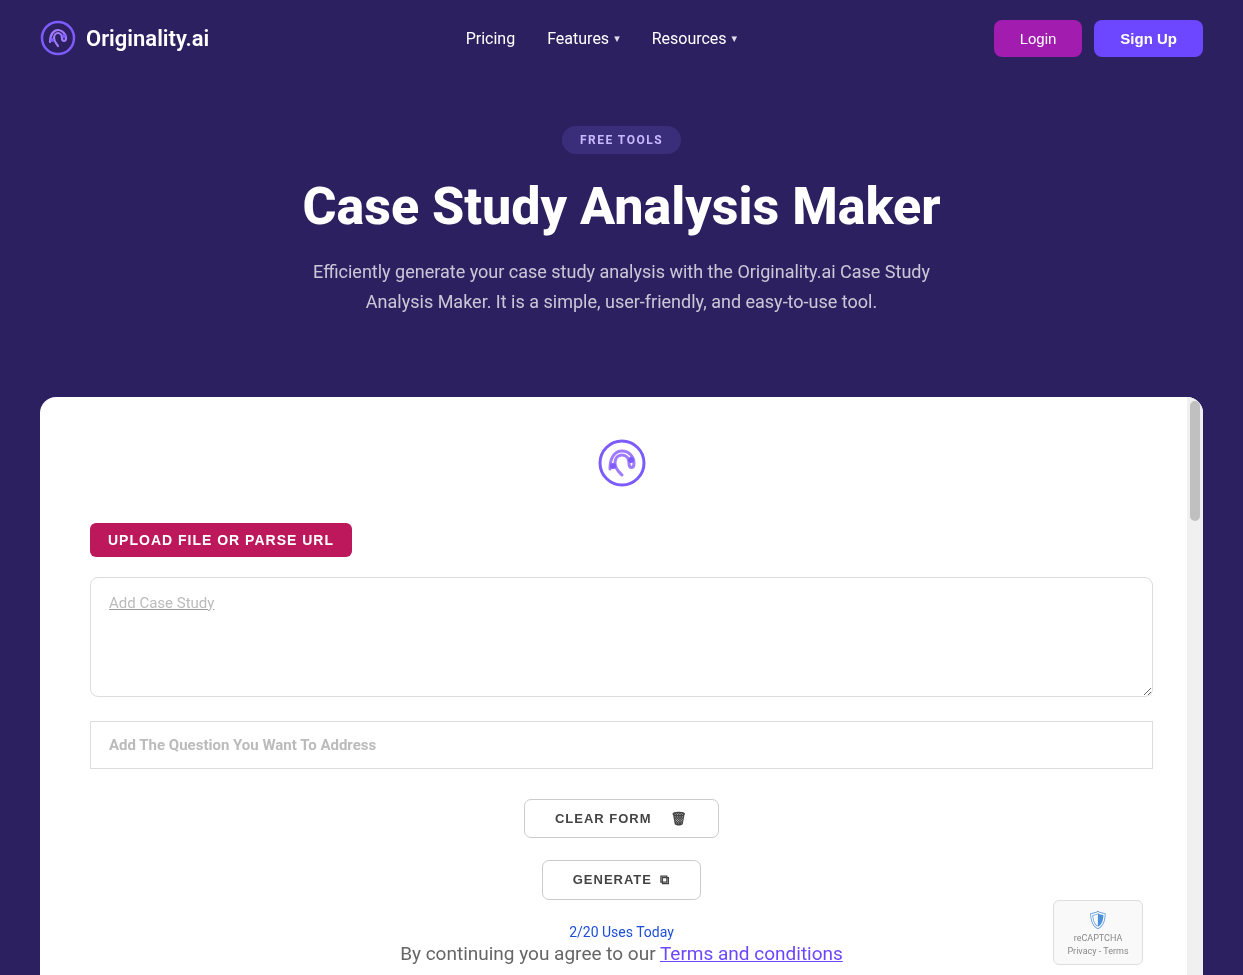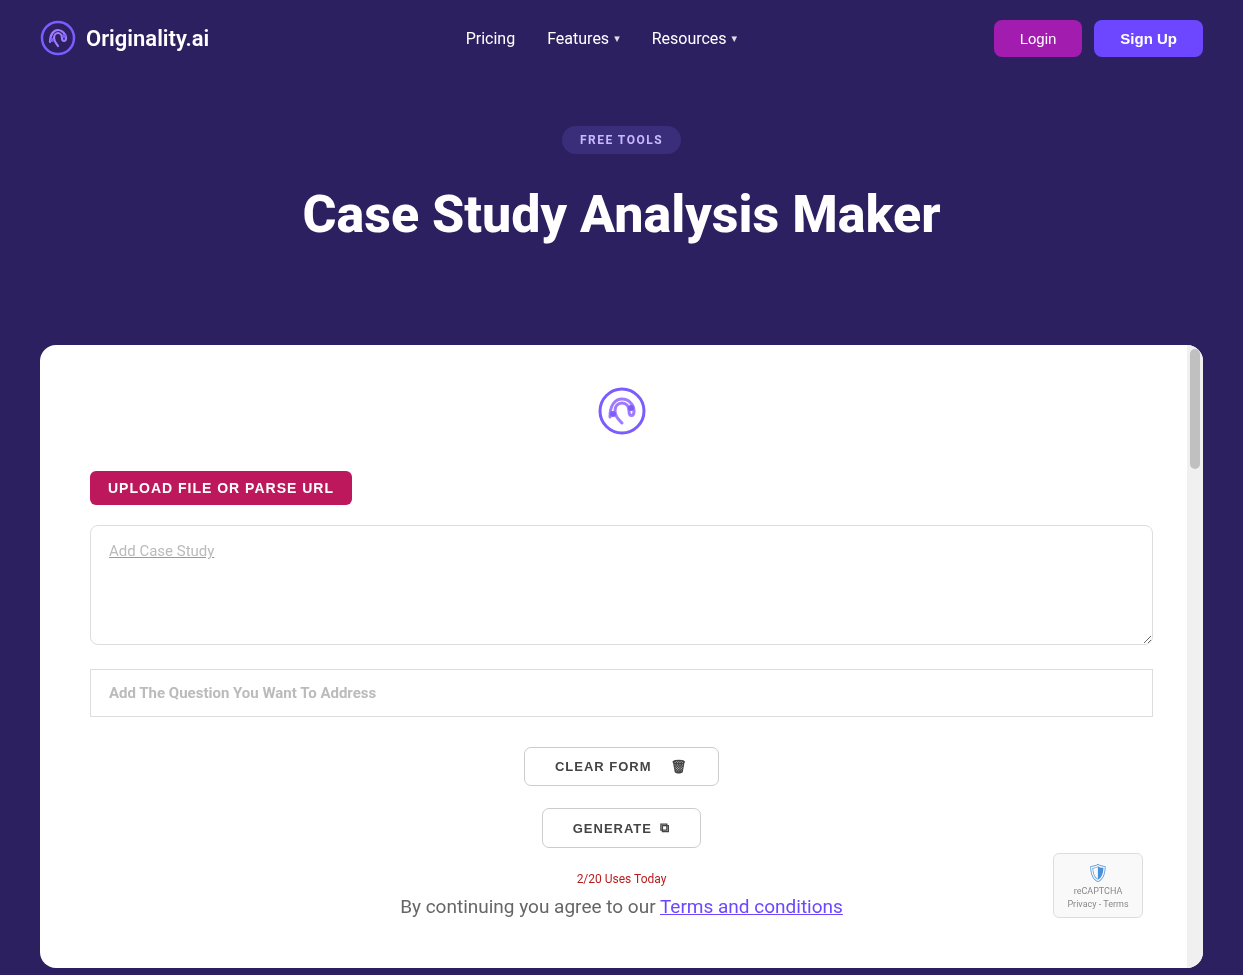--- a/index.html
+++ b/index.html
@@ -83,21 +83,21 @@
     }
     .free-tools-badge {
       display: inline-block;
       background: #3a2e7a;
       color: #c8b8ff;
       font-size: 12px;
       font-weight: 700;
       letter-spacing: 1.5px;
       padding: 7px 18px;
       border-radius: 20px;
-      margin-bottom: 32px;
+      margin-bottom: 24px;
     }
     .hero-title {
       color: white;
       font-size: 52px;
       font-weight: 800;
       margin-bottom: 22px;
       line-height: 1.1;
     }
     .hero-subtitle {
       color: rgba(255,255,255,0.75);
@@ -190,23 +190,23 @@
       font-size: 13px;
       font-weight: 700;
       letter-spacing: 1px;
       cursor: pointer;
       display: inline-flex;
       align-items: center;
       gap: 8px;
       margin-bottom: 14px;
     }
     .uses-text {
-      font-size: 12px;
-      color: #b91c1c;
-      margin-bottom: 9px;
+      font-size: 14px;
+      color: #1d4ed8;
+      margin-bottom: 2px;
     }
     .terms-text {
       font-size: 19px;
       color: #666;
     }
     .terms-link {
       color: #6c47ff;
       text-decoration: underline;
       cursor: pointer;
     }
@@ -299,20 +299,21 @@
 
   <div class="nav-actions">
     <button class="btn-login">Login</button>
     <button class="btn-signup">Sign Up</button>
   </div>
 </nav>
 
 <div class="hero">
   <div class="free-tools-badge">FREE TOOLS</div>
   <h1 class="hero-title">Case Study Analysis Maker</h1>
+  <p class="hero-subtitle">Efficiently generate your case study analysis with the Originality.ai Case Study Analysis Maker. It is a simple, user-friendly, and easy-to-use tool.</p>
 </div>
 
 <div class="form-card-wrapper">
   <div class="form-card">
 
     
     <div class="scroll-indicator">
       <div class="scroll-thumb"></div>
     </div>
 

